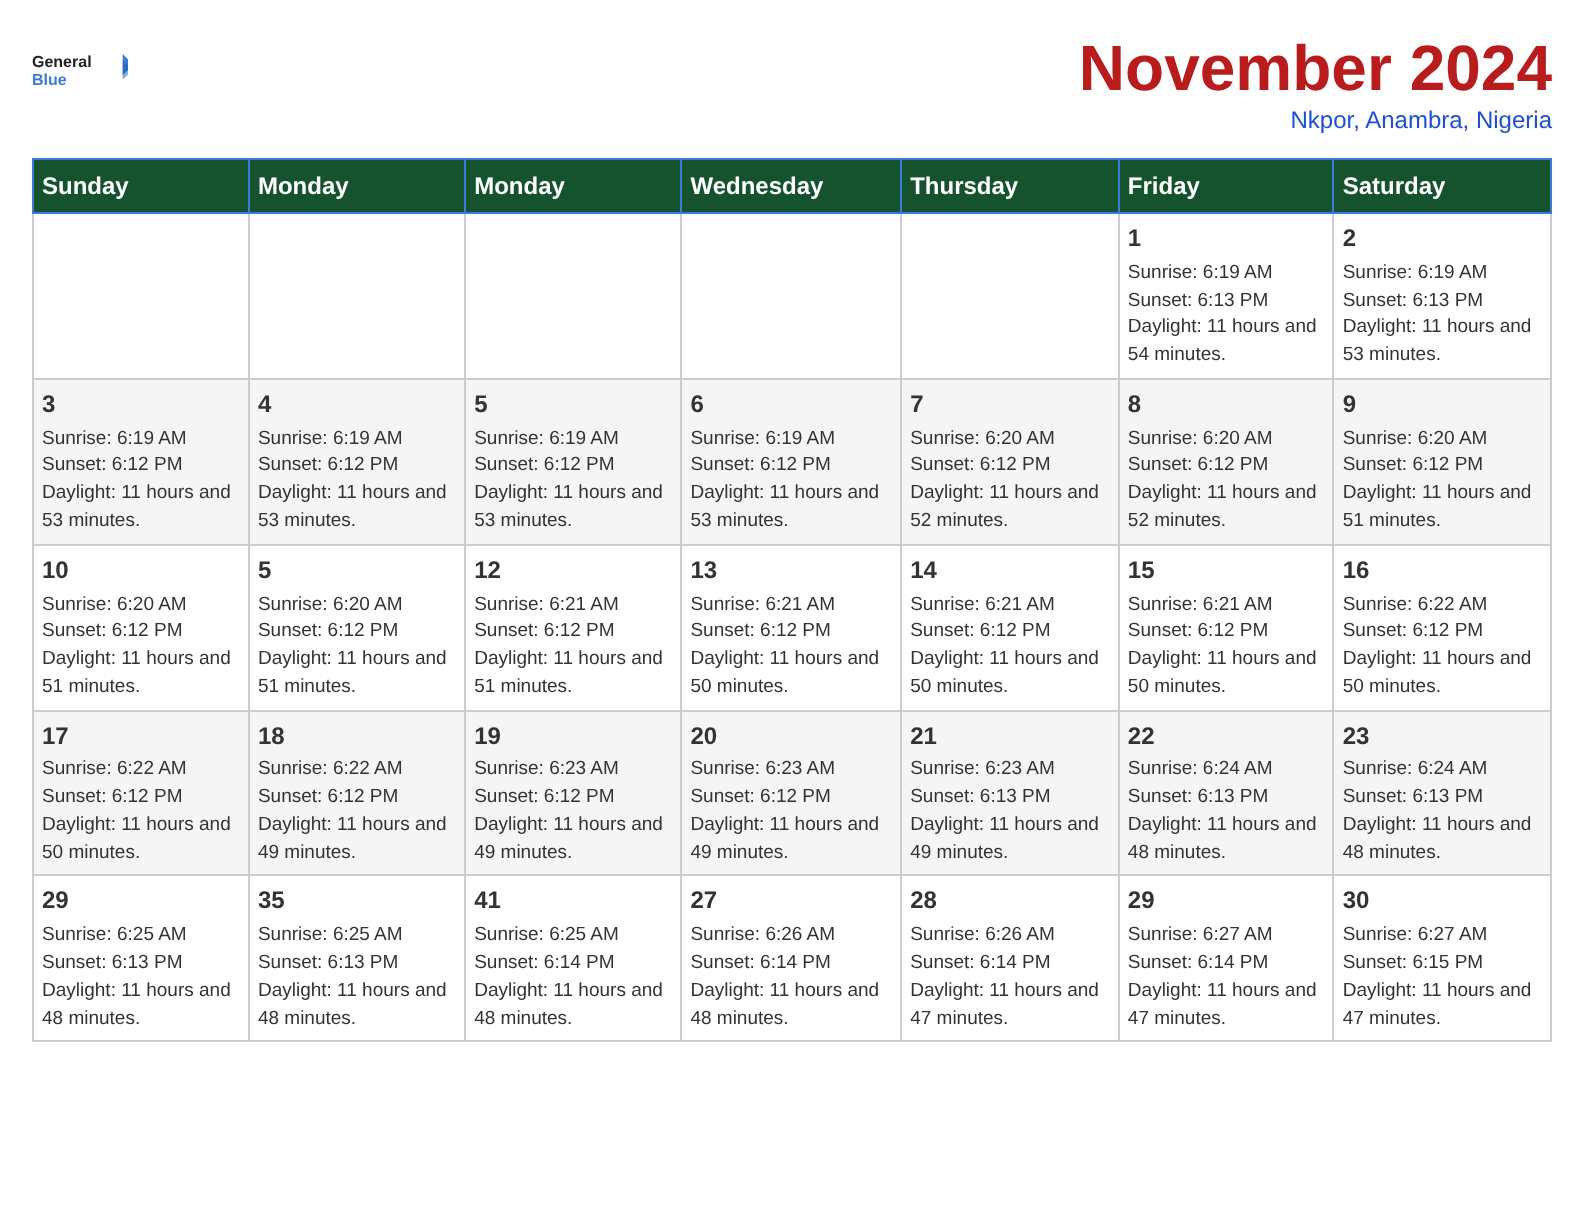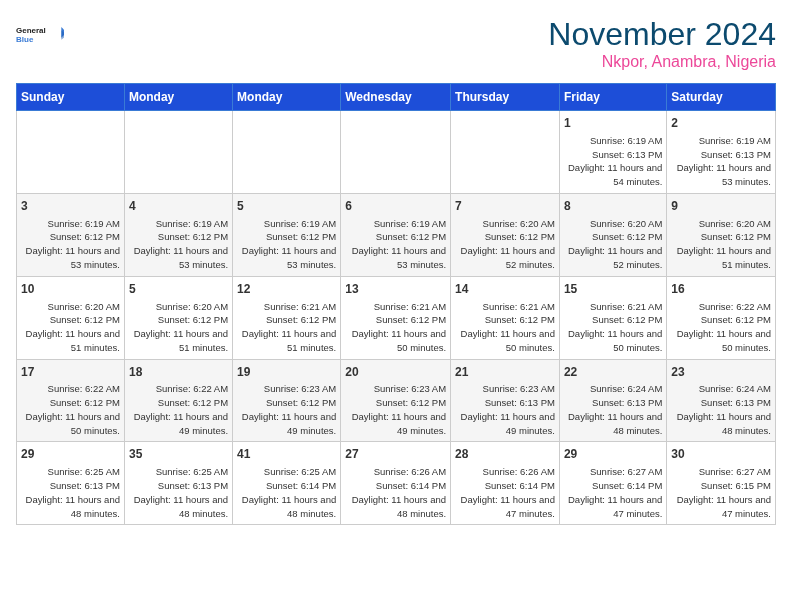--- a/index.html
+++ b/index.html
@@ -18,34 +18,34 @@
     }
     .logo {
       display: flex;
       align-items: flex-start;
       gap: 4px;
       text-decoration: underline;
     }
     .title-block { text-align: right; }
     .month-title {
       font-size: 32px;
-      font-weight: normal;
-      color: #0c4a6e;
+      font-weight: bold;
+      color: #b91c1c;
     }
     .location {
-      font-size: 16px;
-      color: #ec4899;
+      font-size: 12px;
+      color: #1d4ed8;
     }
     table {
       width: 100%;
       border-collapse: collapse;
       font-size: 10.5px;
     }
     thead tr th {
-      background: #1d4ed8;
+      background: #14532d;
       color: #fff;
       padding: 6px 4px;
       text-align: left;
       font-size: 12px;
       font-weight: bold;
       border: 1px solid #3a7bd5;
     }
     tbody tr td {
       vertical-align: top;
       padding: 4px 4px;
@@ -62,21 +62,20 @@
     .day-num {
       font-size: 12px;
       font-weight: bold;
       display: block;
       margin-bottom: 2px;
     }
     .day-info {
       font-size: 9.5px;
       color: #333;
       line-height: 1.45;
-      text-align: right;
     }
     .empty { background: #fff !important; }
   </style>
 </head>
 <body>
 
 <div class="header">
   <div class="logo">
   <svg width="48" height="38" viewBox="0 0 90 38" xmlns="http://www.w3.org/2000/svg">
     <text x="0" y="16" font-size="15" font-weight="bold" fill="#222" font-family="Arial">General</text>

